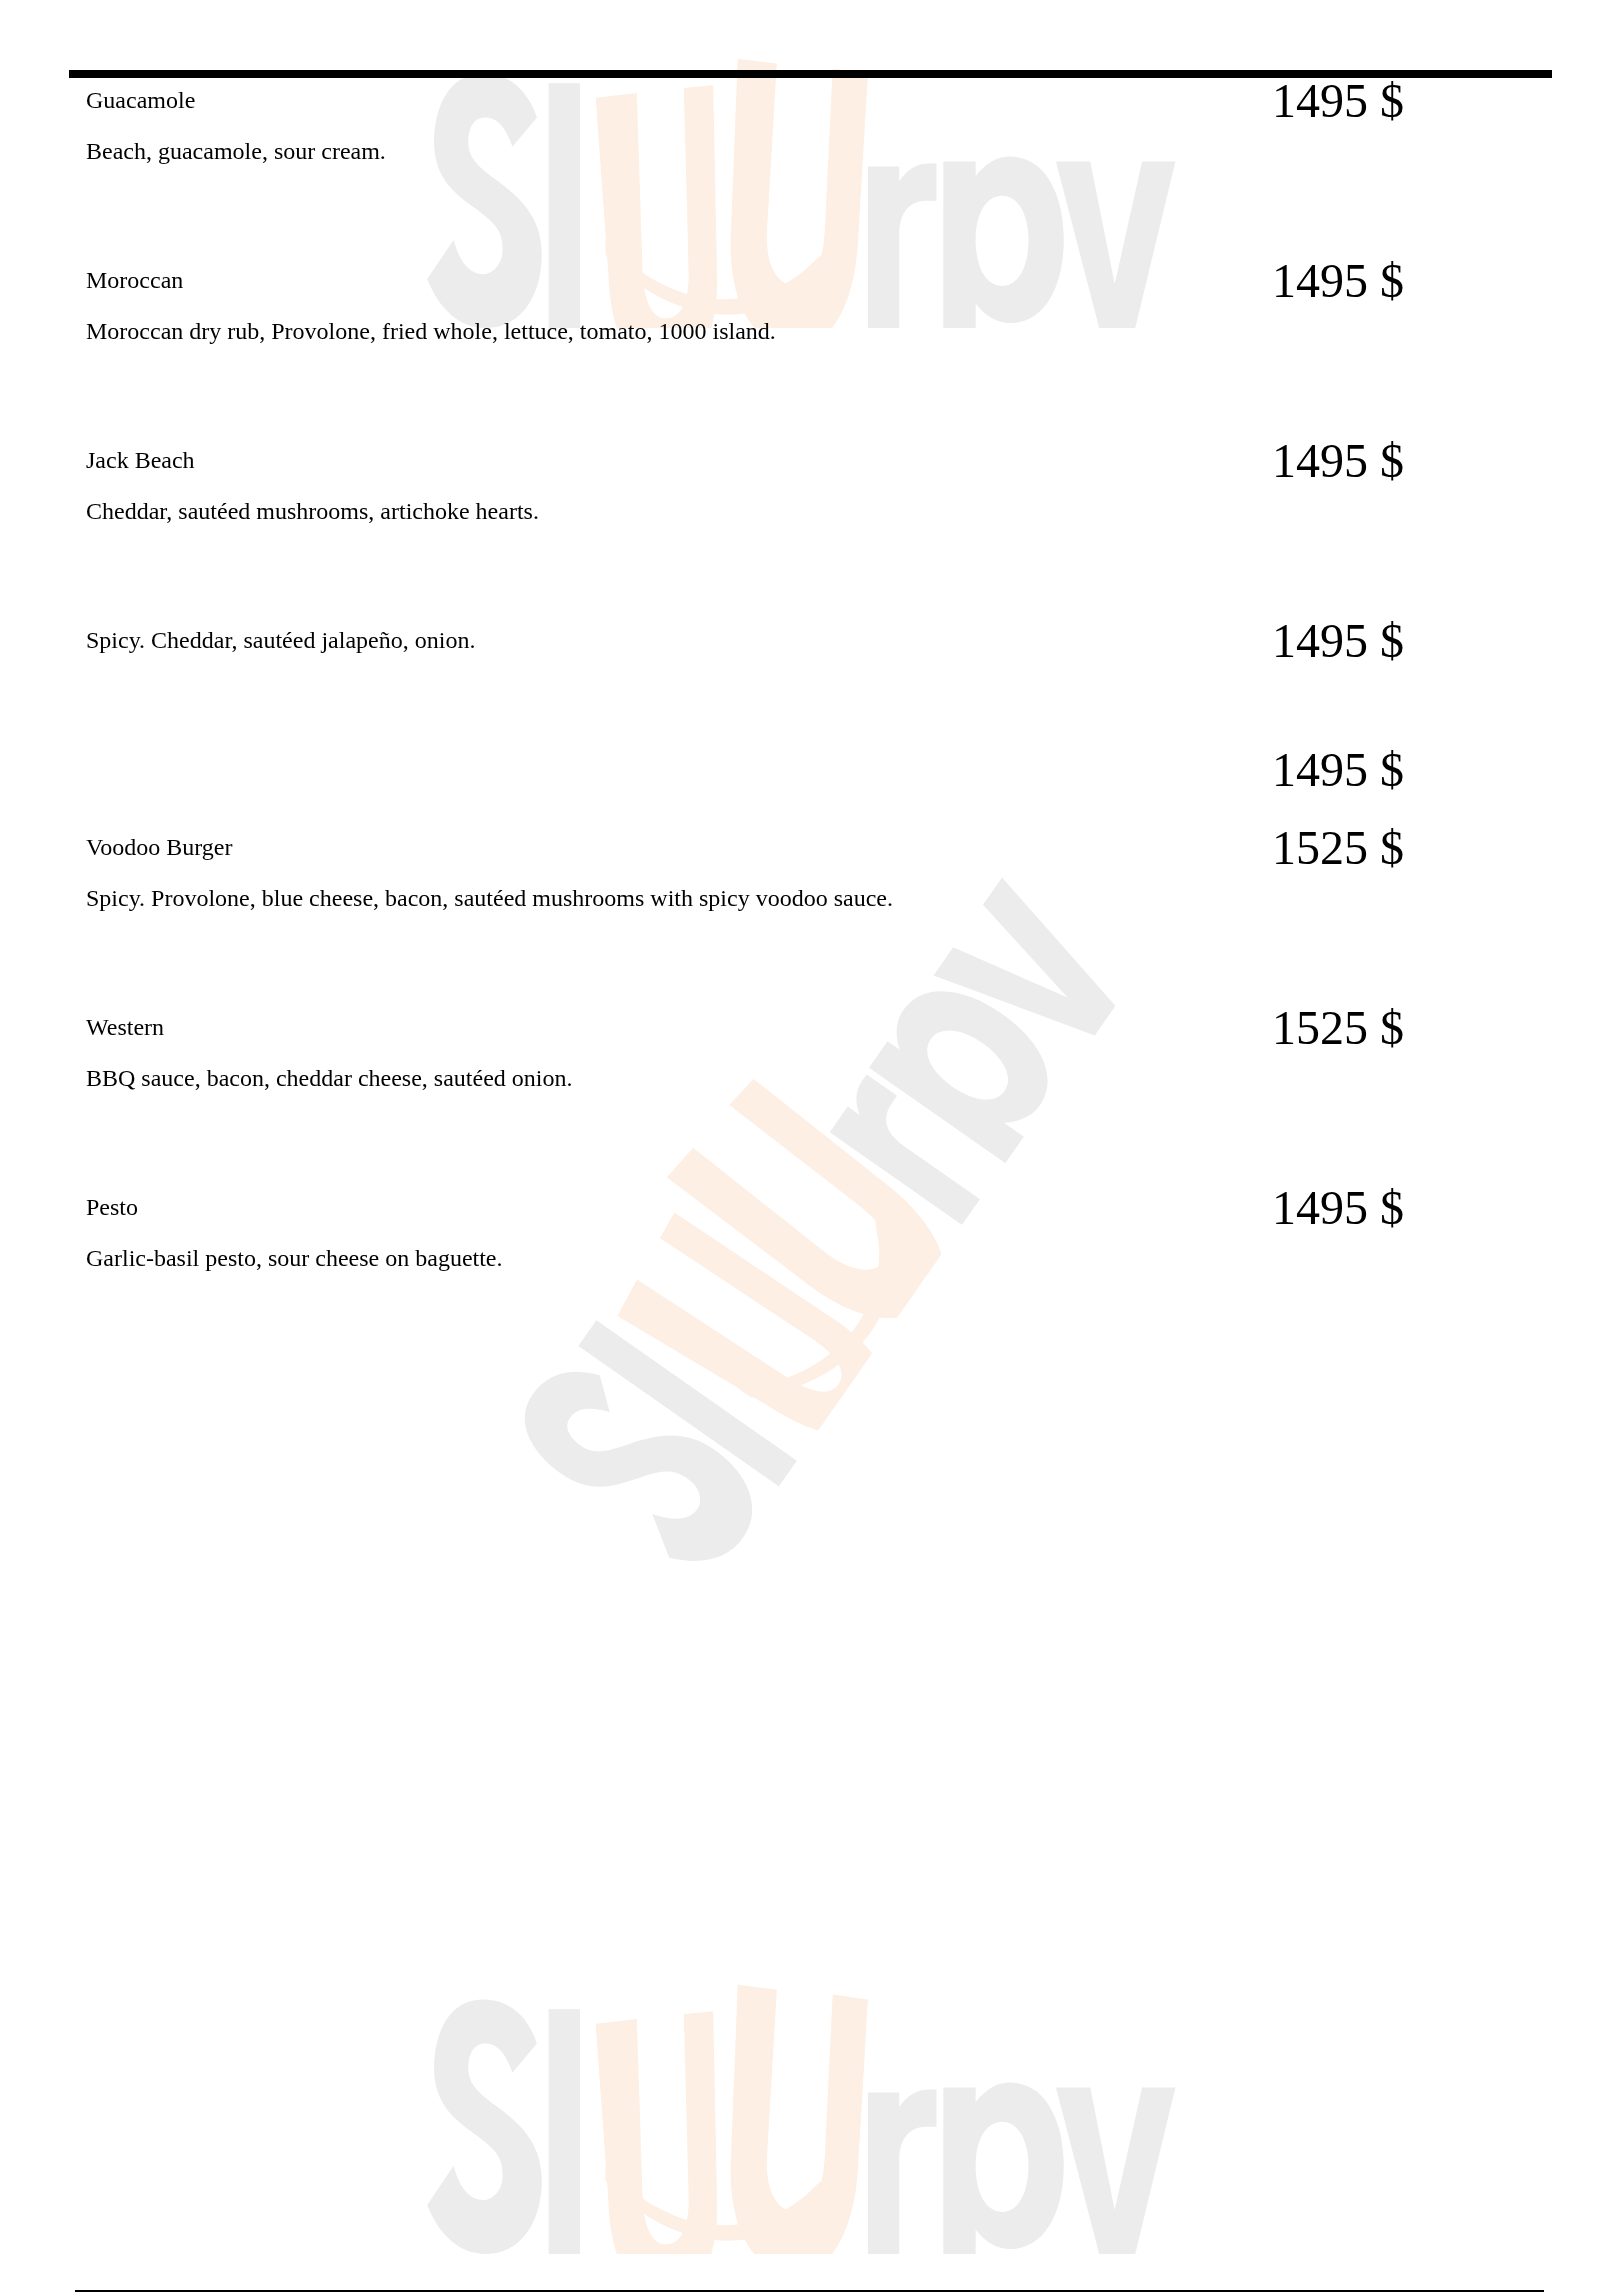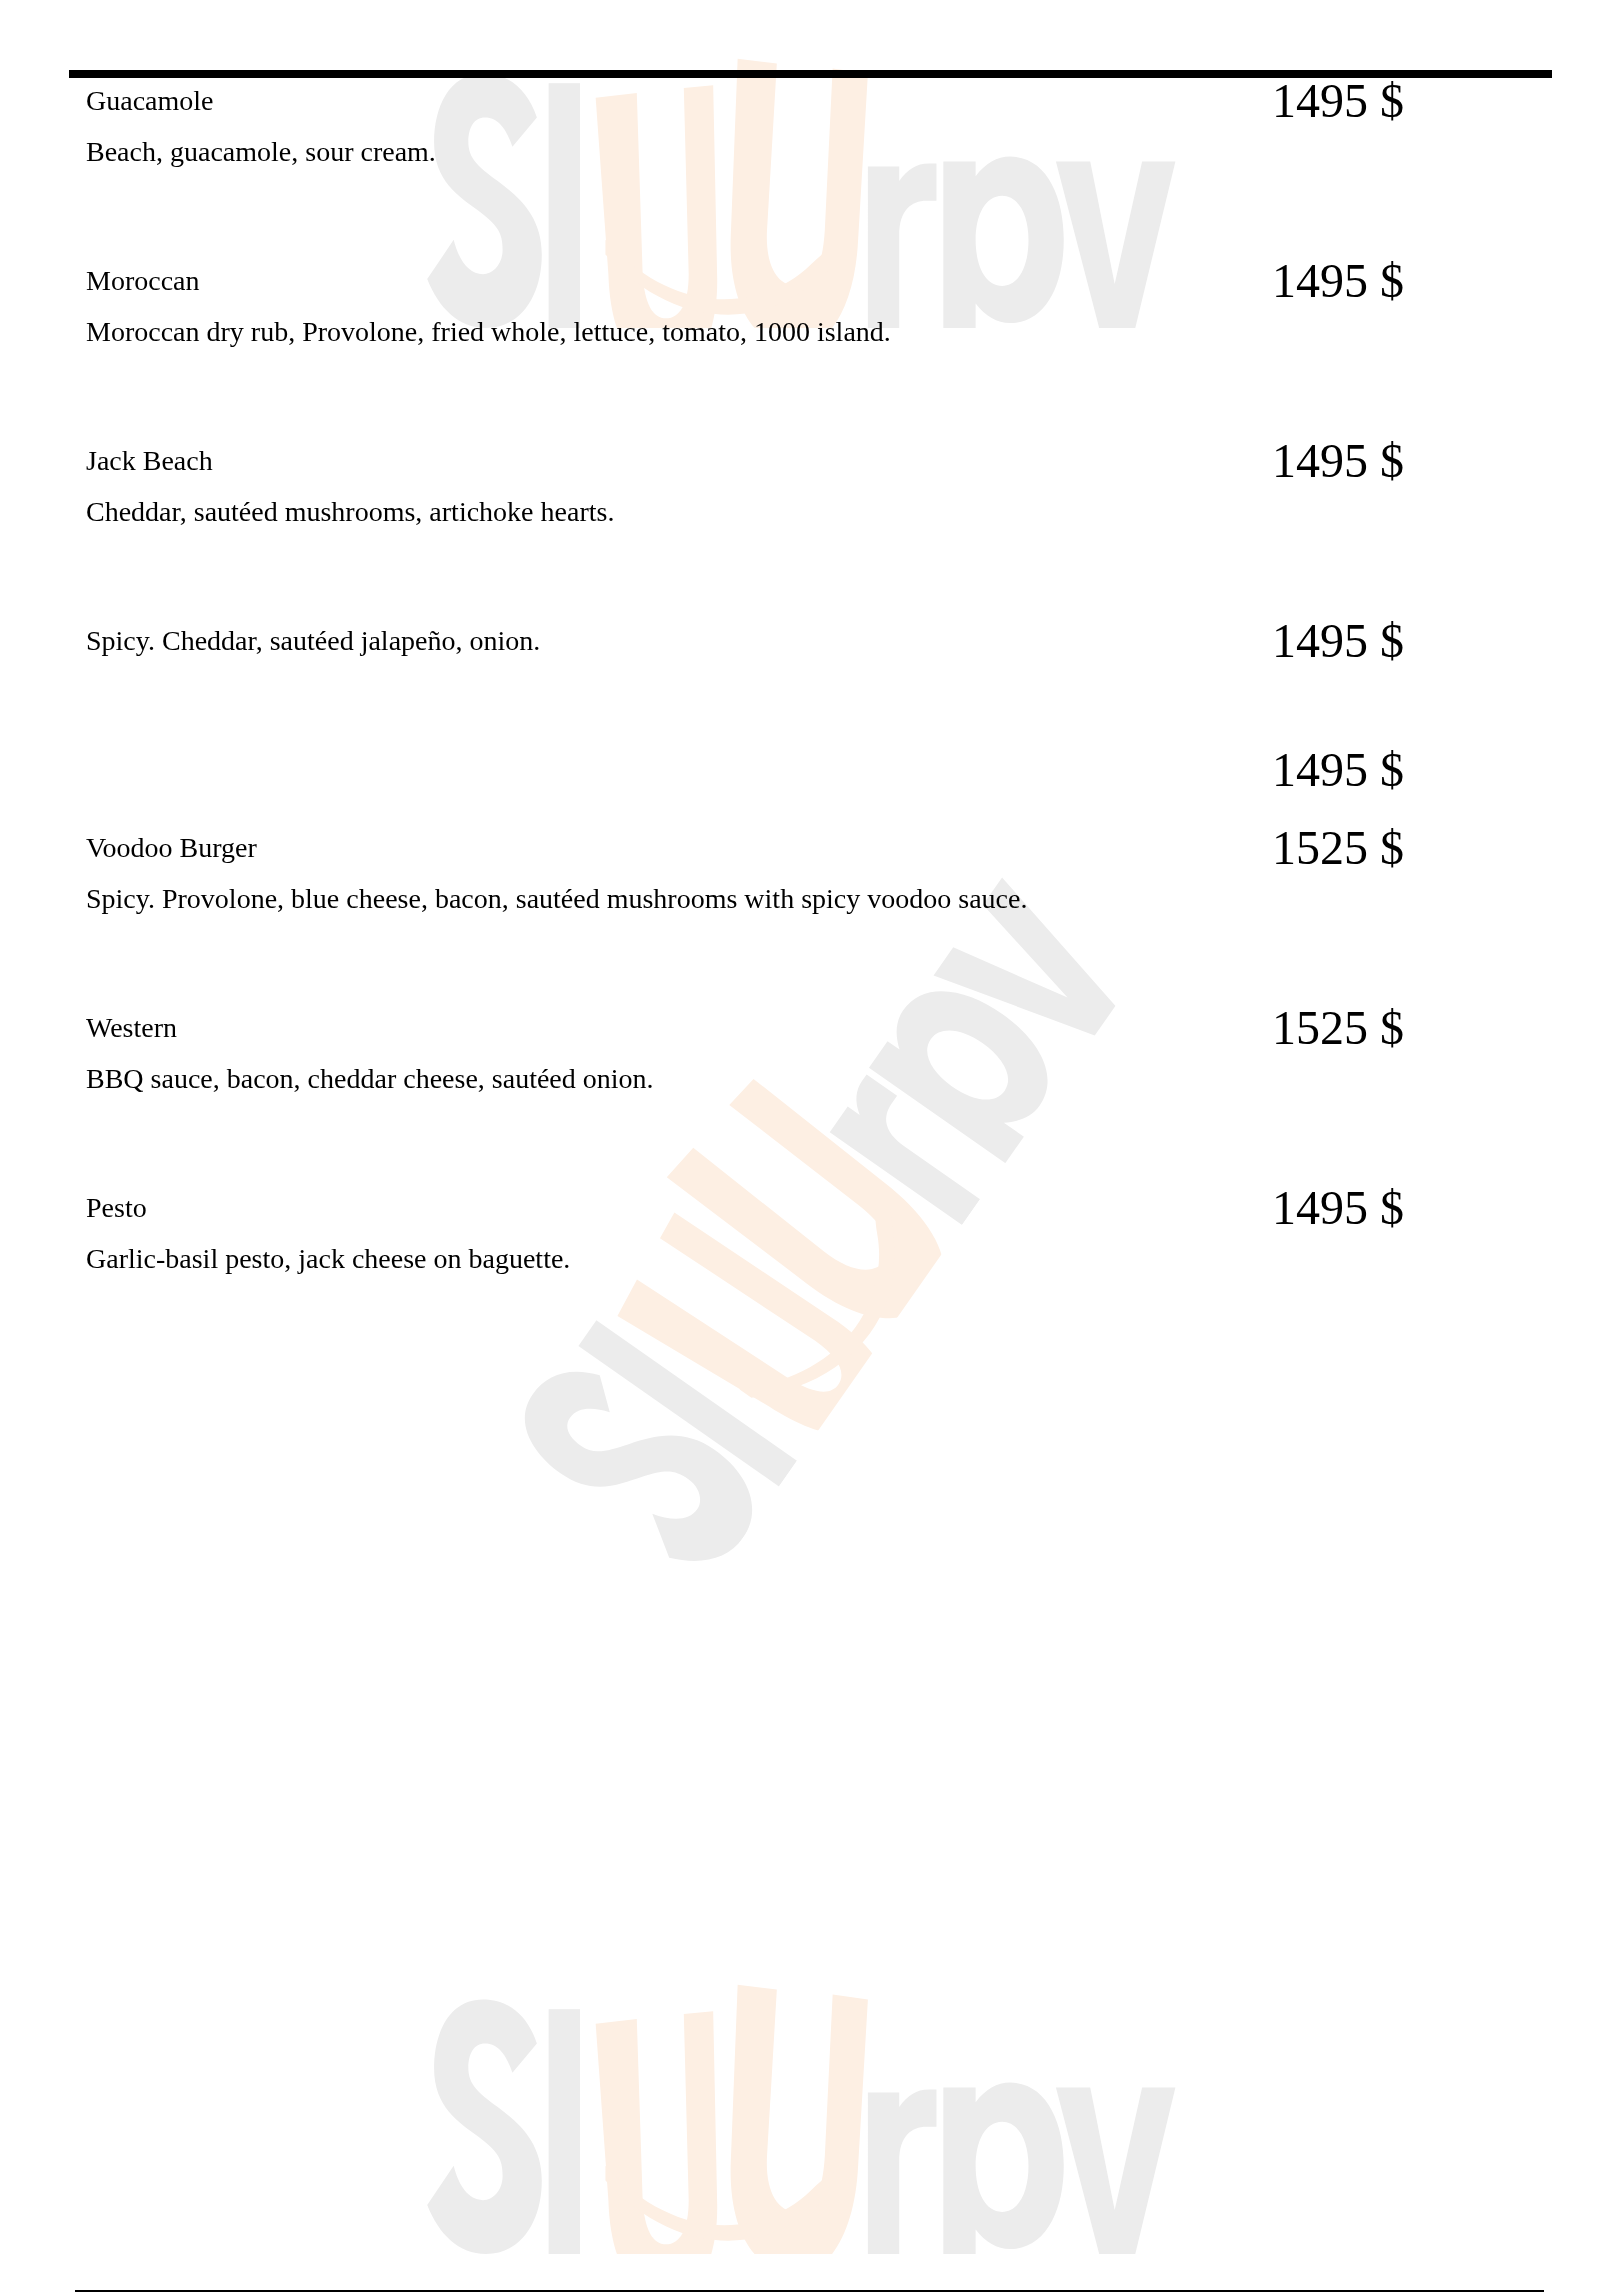--- a/index.html
+++ b/index.html
@@ -52,21 +52,21 @@
     top: 75px;
     width: 1465px;
     z-index: 1;
   }
   .menu-item {
     position: relative;
     padding-bottom: 78px;
   }
   .item-text {
     width: 1147px;
-    font-size: 28px;
+    font-size: 24px;
     line-height: 51px;
   }
   .item-name, .item-desc {
     display: block;
   }
   .item-price {
     position: absolute;
     left: 1186px;
     top: 0;
     font-size: 48px;
@@ -178,20 +178,20 @@
     <div class="item-text">
       <span class="item-name">Western</span>
       <span class="item-desc">BBQ sauce, bacon, cheddar cheese, sautéed onion.</span>
     </div>
     <span class="item-price">1525 $</span>
   </div>
 
   <div class="menu-item">
     <div class="item-text">
       <span class="item-name">Pesto</span>
-      <span class="item-desc">Garlic-basil pesto, jack cheese on baguette.</span>
+      <span class="item-desc">Garlic-basil pesto, sour cheese on baguette.</span>
     </div>
     <span class="item-price">1495 $</span>
   </div>
 </div>
 
 <div class="bottom-rule"></div>
 
 
 </body></html>

